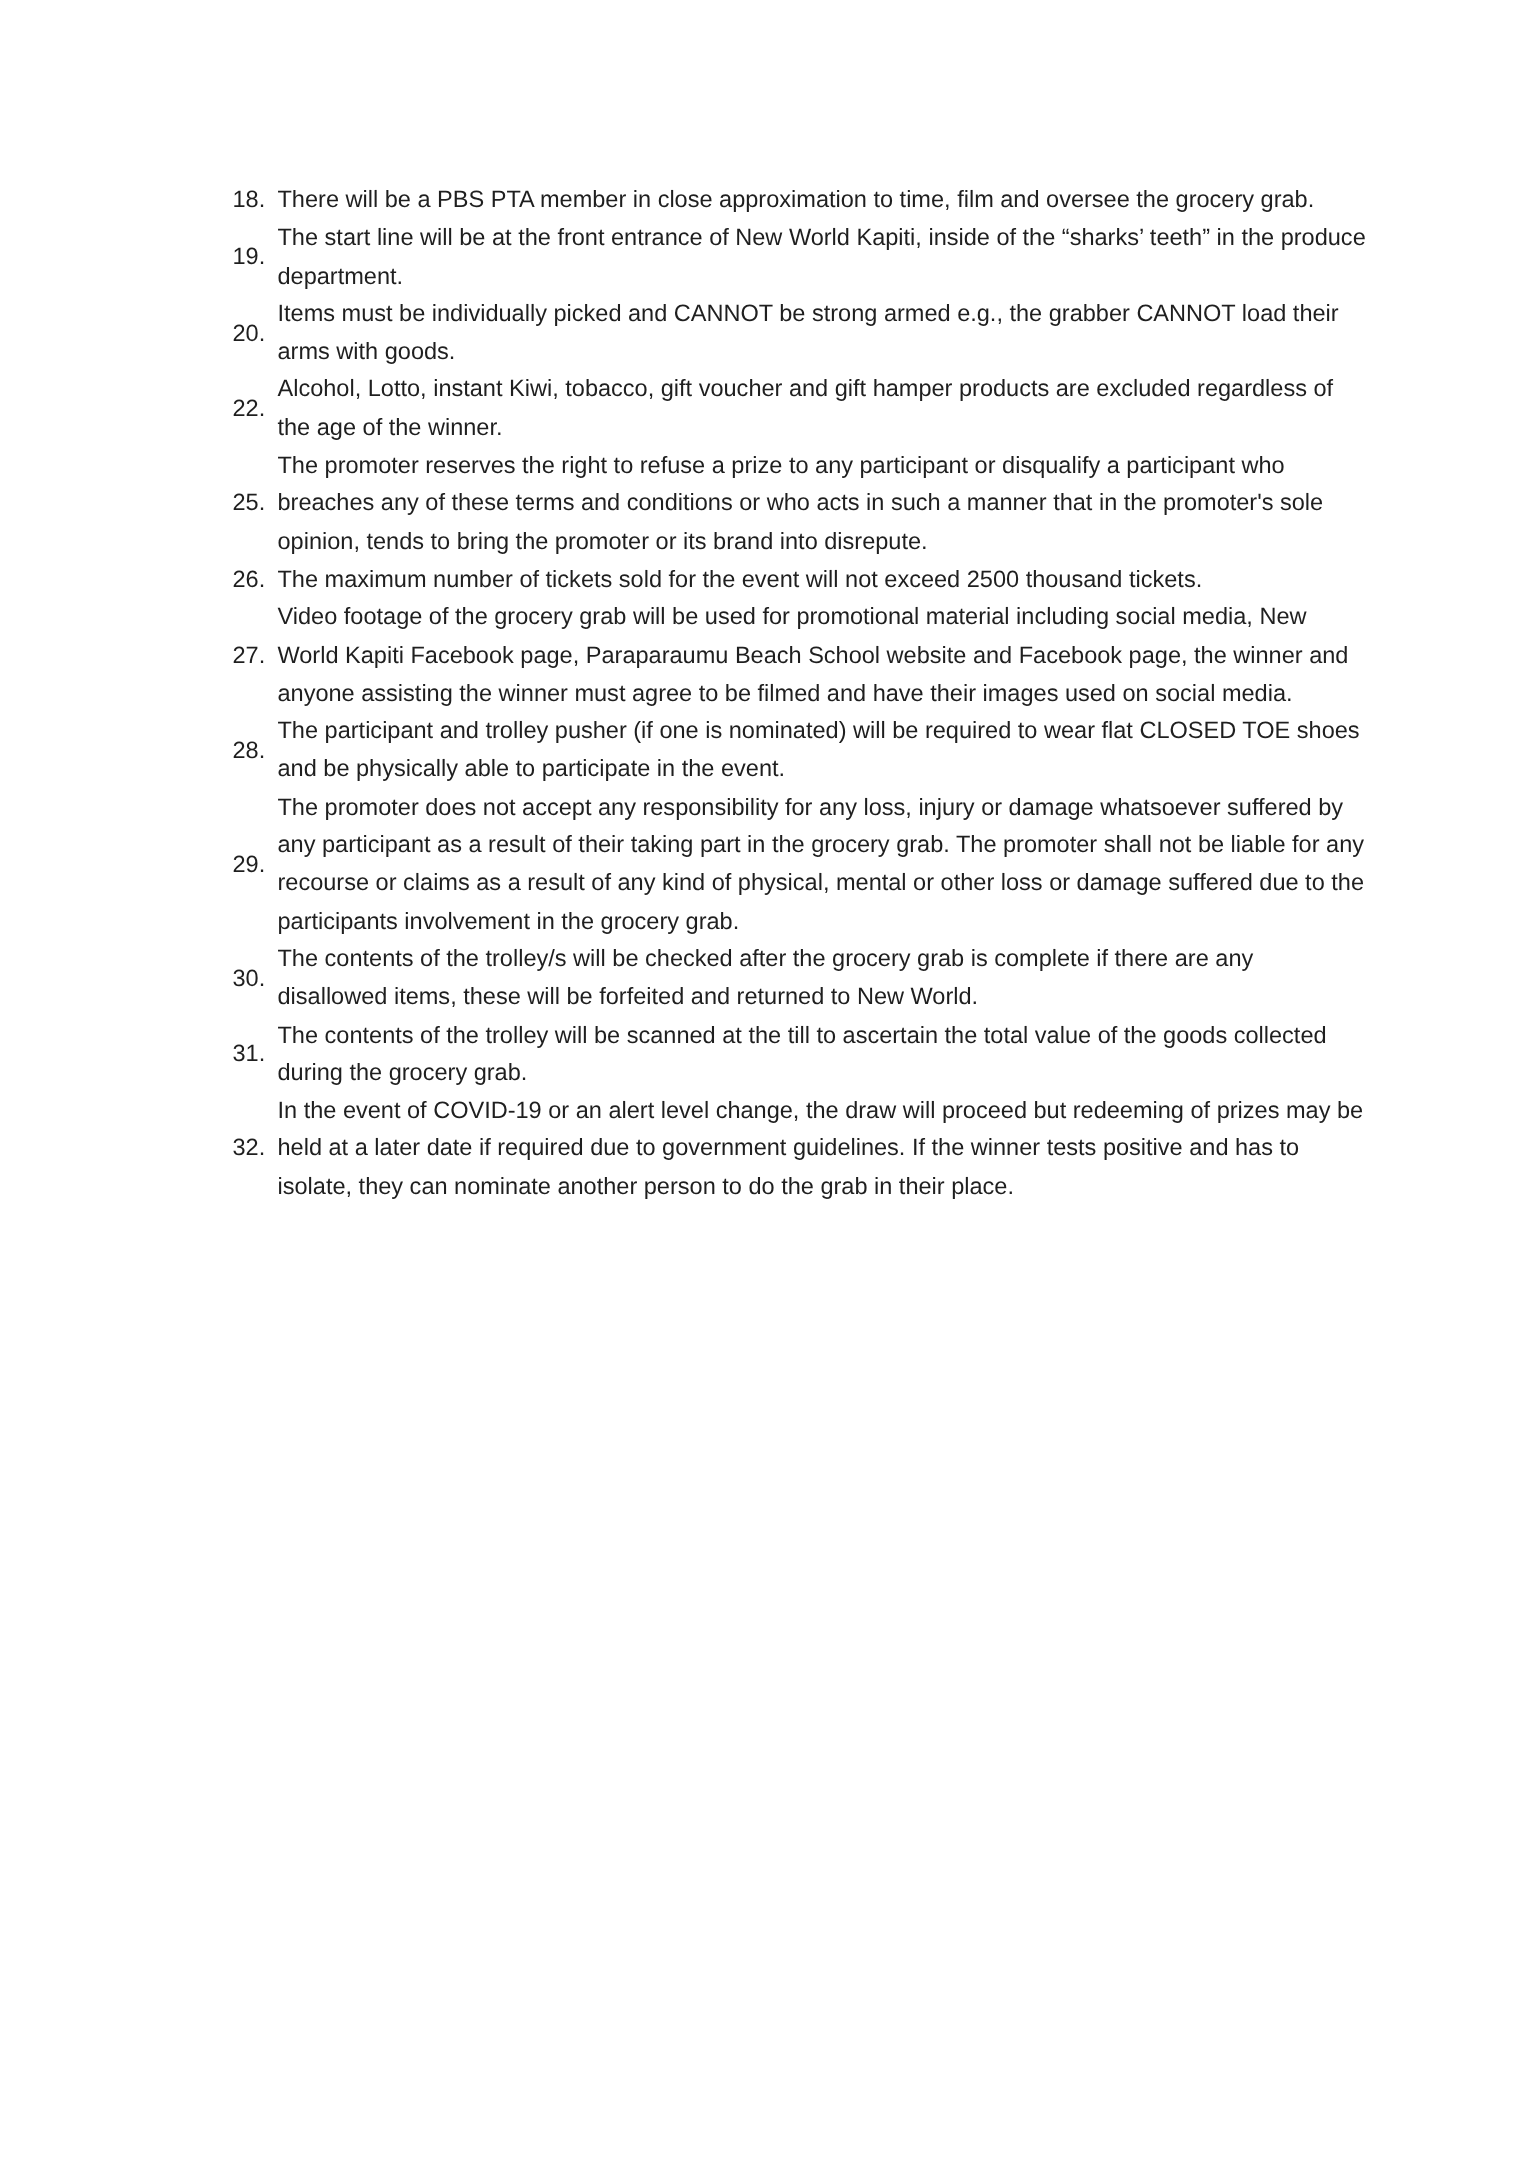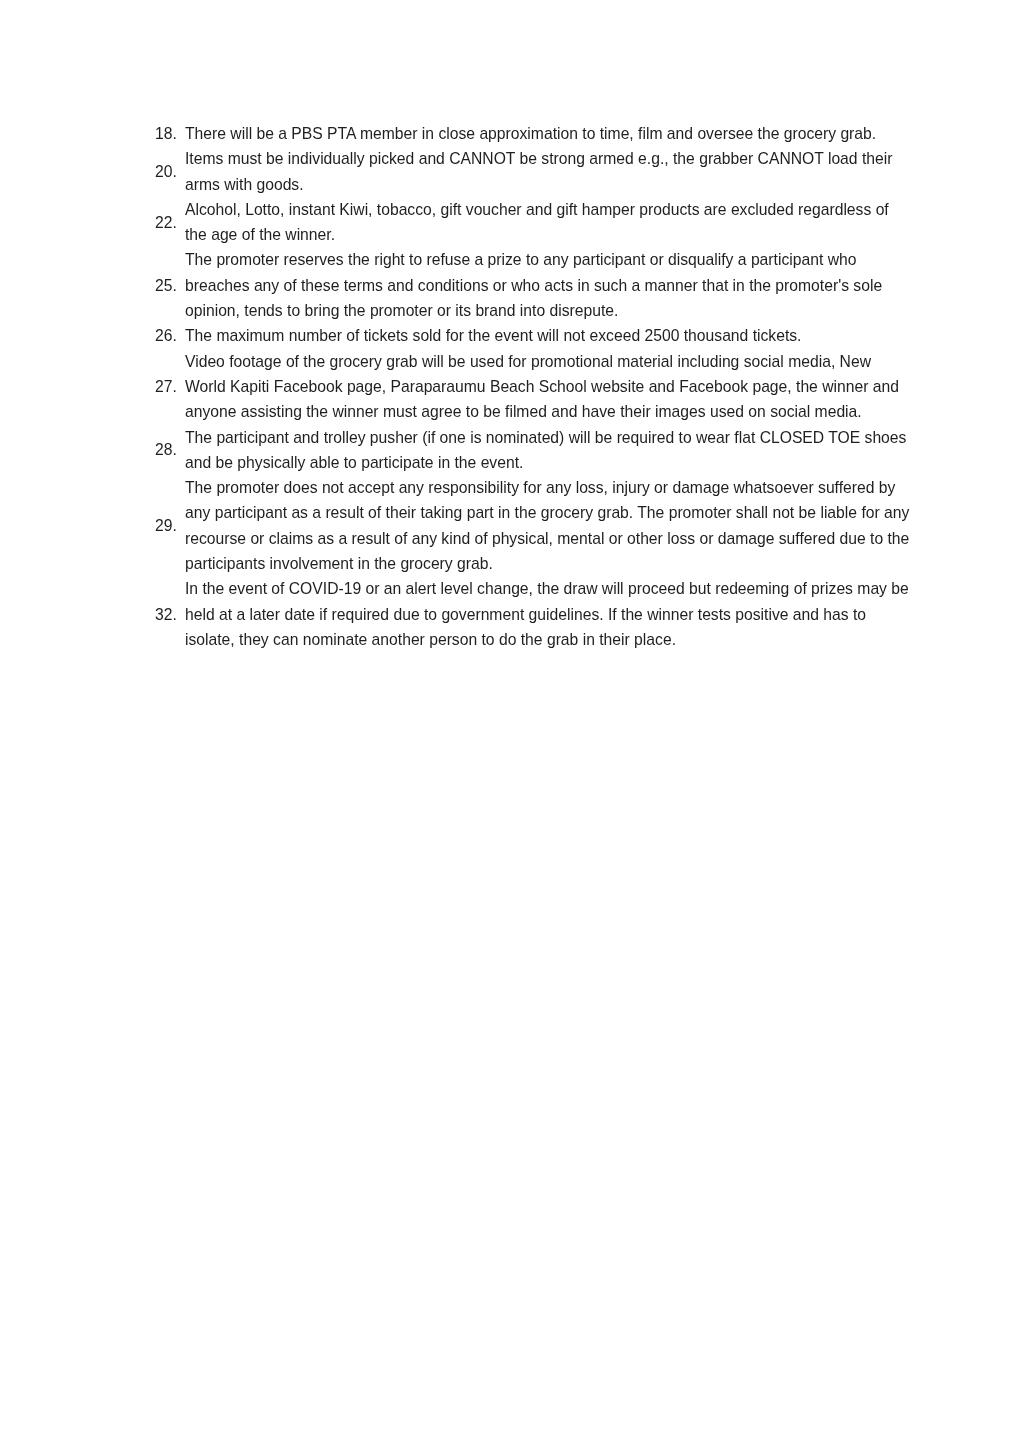--- a/index.html
+++ b/index.html
@@ -49,20 +49,24 @@
 </head>
 <body>
 
 <div class="doc-page">
   <ol class="terms-list">
       <li class="terms-item">
         <span class="num">18.</span>
         <span class="txt">There will be a PBS PTA member in close approximation to time, film and oversee the grocery grab.</span>
       </li>
       <li class="terms-item">
+        <span class="num">19.</span>
+        <span class="txt">The start line will be at the front entrance of New World Kapiti, inside of the “sharks’ teeth” in the produce department.</span>
+      </li>
+      <li class="terms-item">
         <span class="num">20.</span>
         <span class="txt">Items must be individually picked and CANNOT be strong armed e.g., the grabber CANNOT load their arms with goods.</span>
       </li>
       <li class="terms-item">
         <span class="num">22.</span>
         <span class="txt">Alcohol, Lotto, instant Kiwi, tobacco, gift voucher and gift hamper products are excluded regardless of the age of the winner.</span>
       </li>
       <li class="terms-item">
         <span class="num">25.</span>
         <span class="txt">The promoter reserves the right to refuse a prize to any participant or disqualify a participant who breaches any of these terms and conditions or who acts in such a manner that in the promoter's sole opinion, tends to bring the promoter or its brand into disrepute.</span>
@@ -77,17 +81,25 @@
       </li>
       <li class="terms-item">
         <span class="num">28.</span>
         <span class="txt">The participant and trolley pusher (if one is nominated) will be required to wear flat CLOSED TOE shoes and be physically able to participate in the event.</span>
       </li>
       <li class="terms-item">
         <span class="num">29.</span>
         <span class="txt">The promoter does not accept any responsibility for any loss, injury or damage whatsoever suffered by any participant as a result of their taking part in the grocery grab. The promoter shall not be liable for any recourse or claims as a result of any kind of physical, mental or other loss or damage suffered due to the participants involvement in the grocery grab.</span>
       </li>
       <li class="terms-item">
+        <span class="num">30.</span>
+        <span class="txt">The contents of the trolley/s will be checked after the grocery grab is complete if there are any disallowed items, these will be forfeited and returned to New World.</span>
+      </li>
+      <li class="terms-item">
+        <span class="num">31.</span>
+        <span class="txt">The contents of the trolley will be scanned at the till to ascertain the total value of the goods collected during the grocery grab.</span>
+      </li>
+      <li class="terms-item">
         <span class="num">32.</span>
         <span class="txt">In the event of COVID-19 or an alert level change, the draw will proceed but redeeming of prizes may be held at a later date if required due to government guidelines. If the winner tests positive and has to isolate, they can nominate another person to do the grab in their place.</span>
       </li>
     </ol>
 </div>
 
 </body></html>

